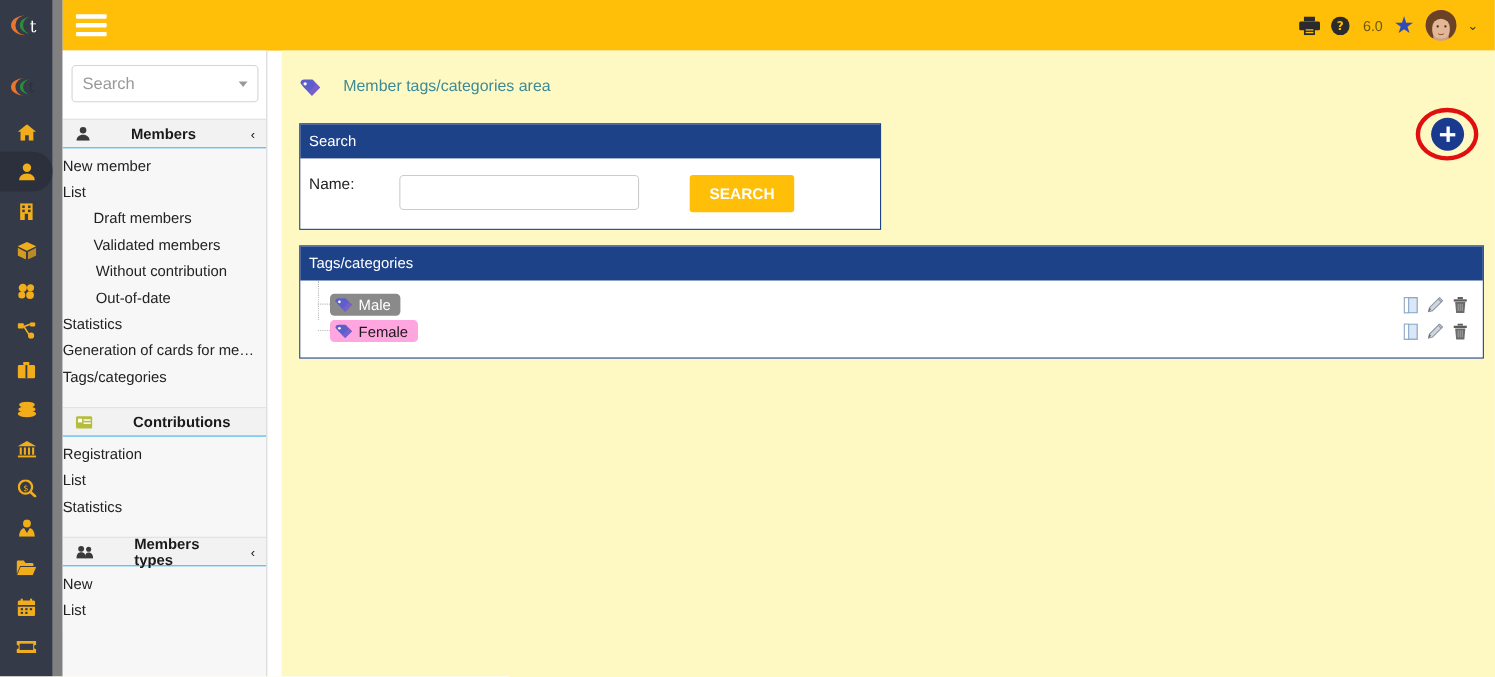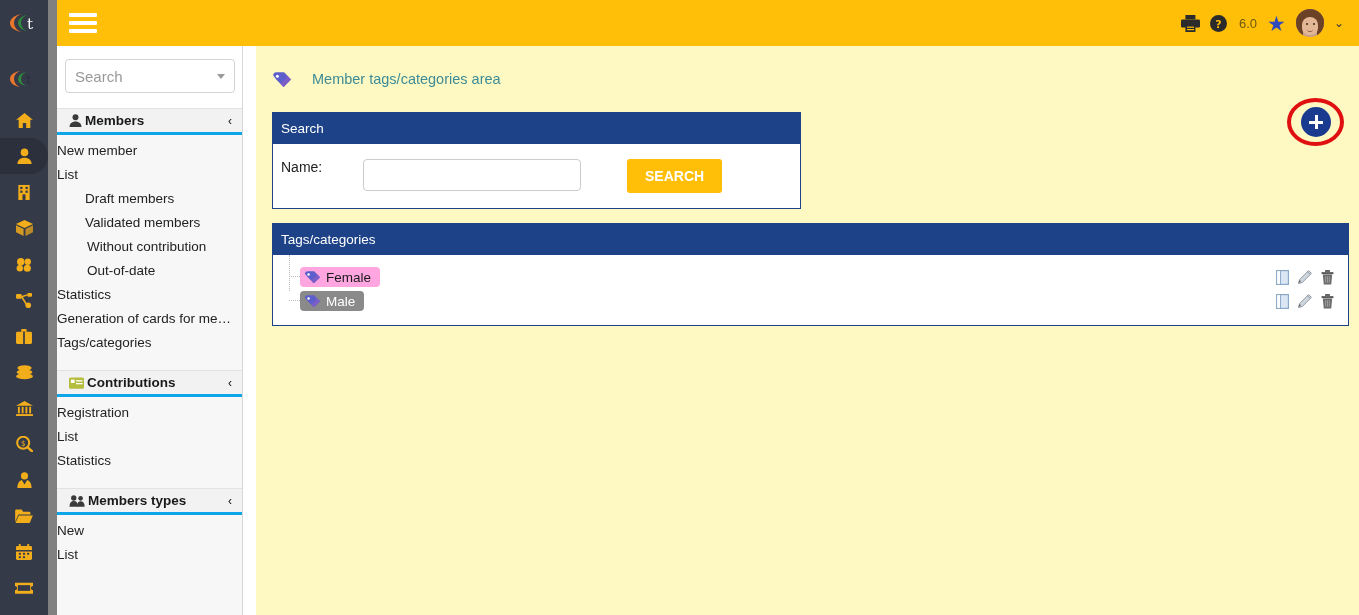--- a/index.html
+++ b/index.html
@@ -67,25 +67,26 @@
   .menu-search input::placeholder { color: #999; }
   .menu-caret {
     position: absolute; right: 9px; top: 50%;
     width: 0; height: 0; margin-top: -2px;
     border-left: 4px solid transparent;
     border-right: 4px solid transparent;
     border-top: 5px solid #999;
   }
   .grp {
     border-top: 1px solid #e2e2e2;
-    border-bottom: 3px solid #0ea5e9;
+    border-bottom: 1px solid #0ea5e9;
     background: #f2f2f2;
     height: 27px; display: flex; align-items: center;
     padding: 0 10px 0 12px;
     margin-top: 0;
+    gap: 34px;
   }
   .grp + .sect { }
   .grp-ico { margin-right: 3px; display: flex; align-items: center; }
   .grp-label { font-size: 13.5px; font-weight: bold; color: #1a1a1a; flex: 1; }
   .grp-chev { color: #111; font-size: 12px; line-height: 1; }
   .sect { background: #f7f7f7; padding: 4px 0 6px 0; }
   .mi {
     font-size: 13.5px; color: #222; line-height: 24px;
     white-space: nowrap;
     overflow: hidden; text-overflow: ellipsis;
@@ -481,29 +482,29 @@
         <button class="btn-search">SEARCH</button>
       </div>
     </div>
 
     <div class="panel" id="tags-panel">
       <div class="panel-head">Tags/categories</div>
       <div class="tags-body" id="tags-rows">
           <div class="tree" style="height: 36px;"></div>
           <div class="trow">
             <span class="tree-h" style="top:11px;"></span>
-            <span class="tag-pill" style="background:#ffa6e0;color:#1a1a1a;">
+            <span class="tag-pill" style="background:#8a8a8a;color:#ffffff;">
               <span class="tico">
                 <svg width="17" height="15" viewBox="0 0 18 16">
                   <path d="M1 4.2 A3 3 0 0 1 4 1.2 L10.6 1.2 L17 7.6 L10.4 14.2 L4 7.8 Z" fill="#5b5ecb"></path>
                   <path d="M10.6 1.2 L17 7.6 L10.4 14.2 L7.6 11.4 L13.4 5.6 Z" fill="#7b5ec8"></path>
                   <circle cx="4.8" cy="4.7" r="1.3" fill="#ffffff"></circle>
                 </svg>
               </span>
-              <span>Female</span>
+              <span>Male</span>
             </span>
             <span class="actions">
               <span class="act">
                 <svg width="13" height="15" viewBox="0 0 13 15">
                   <rect x="0.6" y="0.6" width="11.8" height="13.8" fill="#dbe7f5" stroke="#8aa8c8" stroke-width="1.2"></rect>
                   <rect x="0.6" y="0.6" width="4" height="13.8" fill="#ffffff" stroke="#8aa8c8" stroke-width="1"></rect>
                 </svg>
               </span>
               <span class="act">
                 <svg width="14" height="14" viewBox="0 0 15 15">
@@ -519,29 +520,29 @@
                   <path d="M2 4.8 L12 4.8 L11 15.6 L3 15.6 Z" fill="#6b6b6b"></path>
                   <rect x="4.4" y="6.6" width="1.2" height="7" fill="#9a9a9a"></rect>
                   <rect x="6.4" y="6.6" width="1.2" height="7" fill="#9a9a9a"></rect>
                   <rect x="8.4" y="6.6" width="1.2" height="7" fill="#9a9a9a"></rect>
                 </svg>
               </span>
             </span>
           </div>
           <div class="trow">
             <span class="tree-h" style="top:11px;"></span>
-            <span class="tag-pill" style="background:#8a8a8a;color:#ffffff;">
+            <span class="tag-pill" style="background:#ffa6e0;color:#1a1a1a;">
               <span class="tico">
                 <svg width="17" height="15" viewBox="0 0 18 16">
                   <path d="M1 4.2 A3 3 0 0 1 4 1.2 L10.6 1.2 L17 7.6 L10.4 14.2 L4 7.8 Z" fill="#5b5ecb"></path>
                   <path d="M10.6 1.2 L17 7.6 L10.4 14.2 L7.6 11.4 L13.4 5.6 Z" fill="#7b5ec8"></path>
                   <circle cx="4.8" cy="4.7" r="1.3" fill="#ffffff"></circle>
                 </svg>
               </span>
-              <span>Male</span>
+              <span>Female</span>
             </span>
             <span class="actions">
               <span class="act">
                 <svg width="13" height="15" viewBox="0 0 13 15">
                   <rect x="0.6" y="0.6" width="11.8" height="13.8" fill="#dbe7f5" stroke="#8aa8c8" stroke-width="1.2"></rect>
                   <rect x="0.6" y="0.6" width="4" height="13.8" fill="#ffffff" stroke="#8aa8c8" stroke-width="1"></rect>
                 </svg>
               </span>
               <span class="act">
                 <svg width="14" height="14" viewBox="0 0 15 15">

